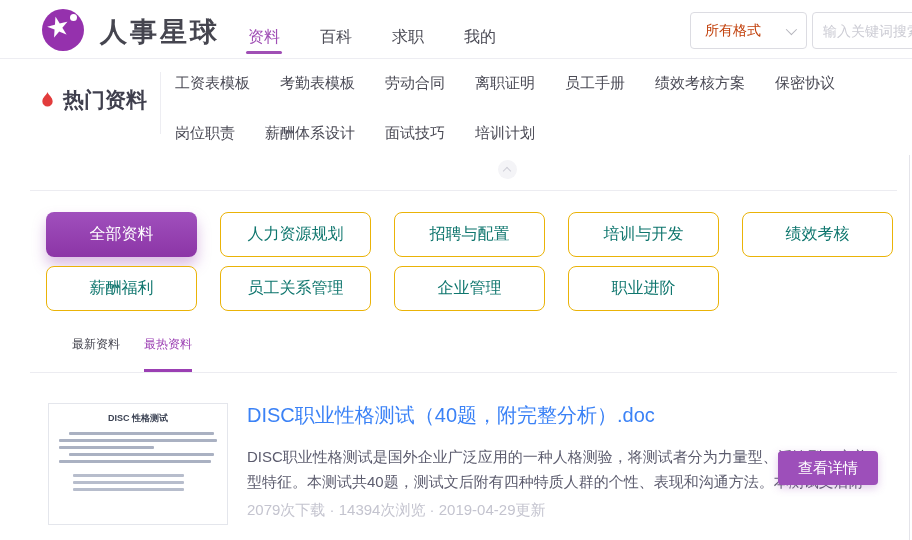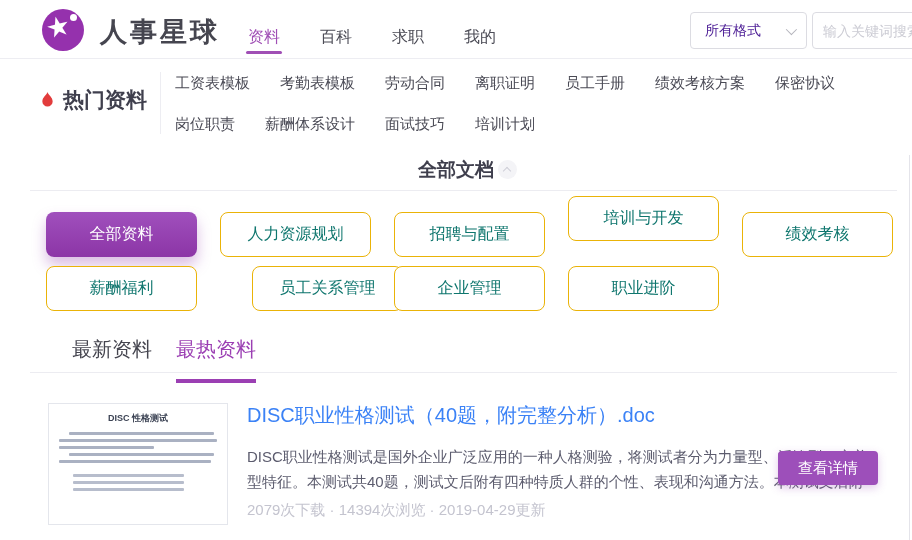--- a/index.html
+++ b/index.html
@@ -13,50 +13,50 @@
           background:#9531ad; }
   .logo .star { position:absolute; left:4px; top:5px; font-size:27px; color:#fff; transform:rotate(-14deg); line-height:1; }
   .logo .dot { position:absolute; right:7px; top:5px; width:7px; height:7px; border-radius:50%; background:#fff; }
   .brand { position:absolute; left:100px; top:14px; font-size:27px; font-weight:bold; color:#45454f; letter-spacing:3px; }
   .nav { position:absolute; left:248px; top:0; height:59px; display:flex; align-items:center; gap:40px; }
   .nav-item { position:relative; font-size:16px; color:#4c4c56; height:59px; line-height:59px; cursor:pointer;margin-top:14px; }
   .nav-item.active { color:#a04fb5; }
   .nav-item.active::after { content:""; position:absolute; left:-2px; right:-2px; bottom:12px; height:3px; border-radius:2px; background:#a04fb5; }
 
   .fmt-select { position:absolute; left:690px; top:12px; width:117px; height:37px; border:1px solid #dcdce2; border-radius:4px;
-                display:flex; align-items:center; justify-content:space-between; padding:0 12px 0 14px; color:#4c1d95; font-size:14px; background:#fff; cursor:pointer; }
+                display:flex; align-items:center; justify-content:space-between; padding:0 12px 0 14px; color:#c2410c; font-size:14px; background:#fff; cursor:pointer; }
   .chev-down { width:8px; height:8px; border-right:1px solid #b4b4bc; border-bottom:1px solid #b4b4bc; transform:rotate(45deg) translateY(-2px); }
   .search-box { position:absolute; left:812px; top:12px; width:160px; height:37px; border:1px solid #dcdce2; border-radius:4px 0 0 4px;
                 padding:0 10px; font-size:14px; color:#333; outline:none; }
   .search-box::placeholder { color:#ccccd4; }
 
   
   .hot-label { position:absolute; left:40px; top:86px; display:flex; align-items:center; gap:8px;
                font-size:21px; font-weight:bold; color:#3f3f4d; }
   .hot-divider { position:absolute; left:160px; top:72px; width:1px; height:62px; background:#ededf2; }
   .hot-row { position:absolute; left:175px; display:flex; gap:30px; }
   .hot-row.r1 { top:72px; }
-  .hot-row.r2 { top:113px; }
+  .hot-row.r2 { top:122px; }
   .hot-link { font-size:15px; color:#4a4a55; line-height:22px; cursor:pointer; }
 
   
   .sec-title { position:absolute; left:0; top:157px; width:912px; text-align:center; font-size:19px; font-weight:bold; color:#3f3f4d; }
   .collapse-btn { position:absolute; left:498px; top:160px; width:19px; height:19px; border-radius:50%; background:#f4f4f7; cursor:pointer; }
   .collapse-btn .chev-up { position:absolute; left:6px; top:8px; width:6px; height:6px; border-left:1px solid #cfcfd8; border-top:1px solid #cfcfd8; transform:rotate(45deg); }
   .divider-1 { position:absolute; left:30px; top:190px; width:867px; height:1px; background:#ececf1; }
 
   
   .cat-btn { position:absolute; width:151px; height:45px; border:1px solid #eab308; border-radius:8px; background:#fff;
              display:flex; align-items:center; justify-content:center; font-size:16px; color:#0f766e; cursor:pointer; }
   .cat-btn.active { background:linear-gradient(180deg,#a050bd,#8c35a6); border:none; color:#fff;
                     box-shadow:0 8px 14px rgba(148,64,174,.35); }
 
   
   .tabs { position:absolute; left:72px; top:336px; display:flex; gap:24px; }
-  .tab { position:relative; font-size:20px; color:#45454f; padding-bottom:20px; cursor:pointer;text-align:right; }
+  .tab { position:relative; font-size:12px; color:#45454f; padding-bottom:20px; cursor:pointer;text-align:right; }
   .tab.active { color:#9b3fb3; }
   .tab.active::after { content:""; position:absolute; left:0; right:0; bottom:0; height:4px; background:#9b3fb3; }
   .divider-2 { position:absolute; left:30px; top:372px; width:867px; height:1px; background:#ececf1; }
 
   
   .thumb { position:absolute; left:48px; top:403px; width:180px; height:122px; background:#fff; border:1px solid #e4e6ec; padding:8px 10px; overflow:hidden; }
   .thumb-title { text-align:center; font-size:9px; font-weight:bold; color:#3c4354; margin-bottom:7px; }
   .tline { height:3px; background:#aab1c2; border-radius:1px; margin-bottom:4px; }
   .tline.w1{width:100%;} .tline.w2{width:96%;} .tline.w3{width:60%;}
   .tline.ind{margin-left:10px; width:92%;}
@@ -115,33 +115,32 @@
     <span class="hot-link">绩效考核方案</span>
     <span class="hot-link">保密协议</span>
   </div>
   <div class="hot-row r2">
     <span class="hot-link">岗位职责</span>
     <span class="hot-link">薪酬体系设计</span>
     <span class="hot-link">面试技巧</span>
     <span class="hot-link">培训计划</span>
   </div>
 
-  <div class="sec-title">全部文档</div>
   <div class="collapse-btn">
       <span class="chev-up"></span>
     </div>
   <div class="divider-1"></div>
 
   <div class="cat-btn active" style="left:46px; top:212px;">全部资料</div>
   <div class="cat-btn" style="left:220px; top:212px;">人力资源规划</div>
   <div class="cat-btn" style="left:394px; top:212px;">招聘与配置</div>
-  <div class="cat-btn" style="left:568px; top:196px;">培训与开发</div>
+  <div class="cat-btn" style="left:568px; top:212px;">培训与开发</div>
   <div class="cat-btn" style="left:742px; top:212px;">绩效考核</div>
   <div class="cat-btn" style="left:46px; top:266px;">薪酬福利</div>
-  <div class="cat-btn" style="left:220px; top:266px;margin-left:32px;">员工关系管理</div>
+  <div class="cat-btn" style="left:220px; top:266px;">员工关系管理</div>
   <div class="cat-btn" style="left:394px; top:266px;">企业管理</div>
   <div class="cat-btn" style="left:568px; top:266px;">职业进阶</div>
 
   <div class="tabs">
     <div class="tab">最新资料</div>
     <div class="tab active">最热资料</div>
   </div>
   <div class="divider-2"></div>
 
   <div class="thumb">

